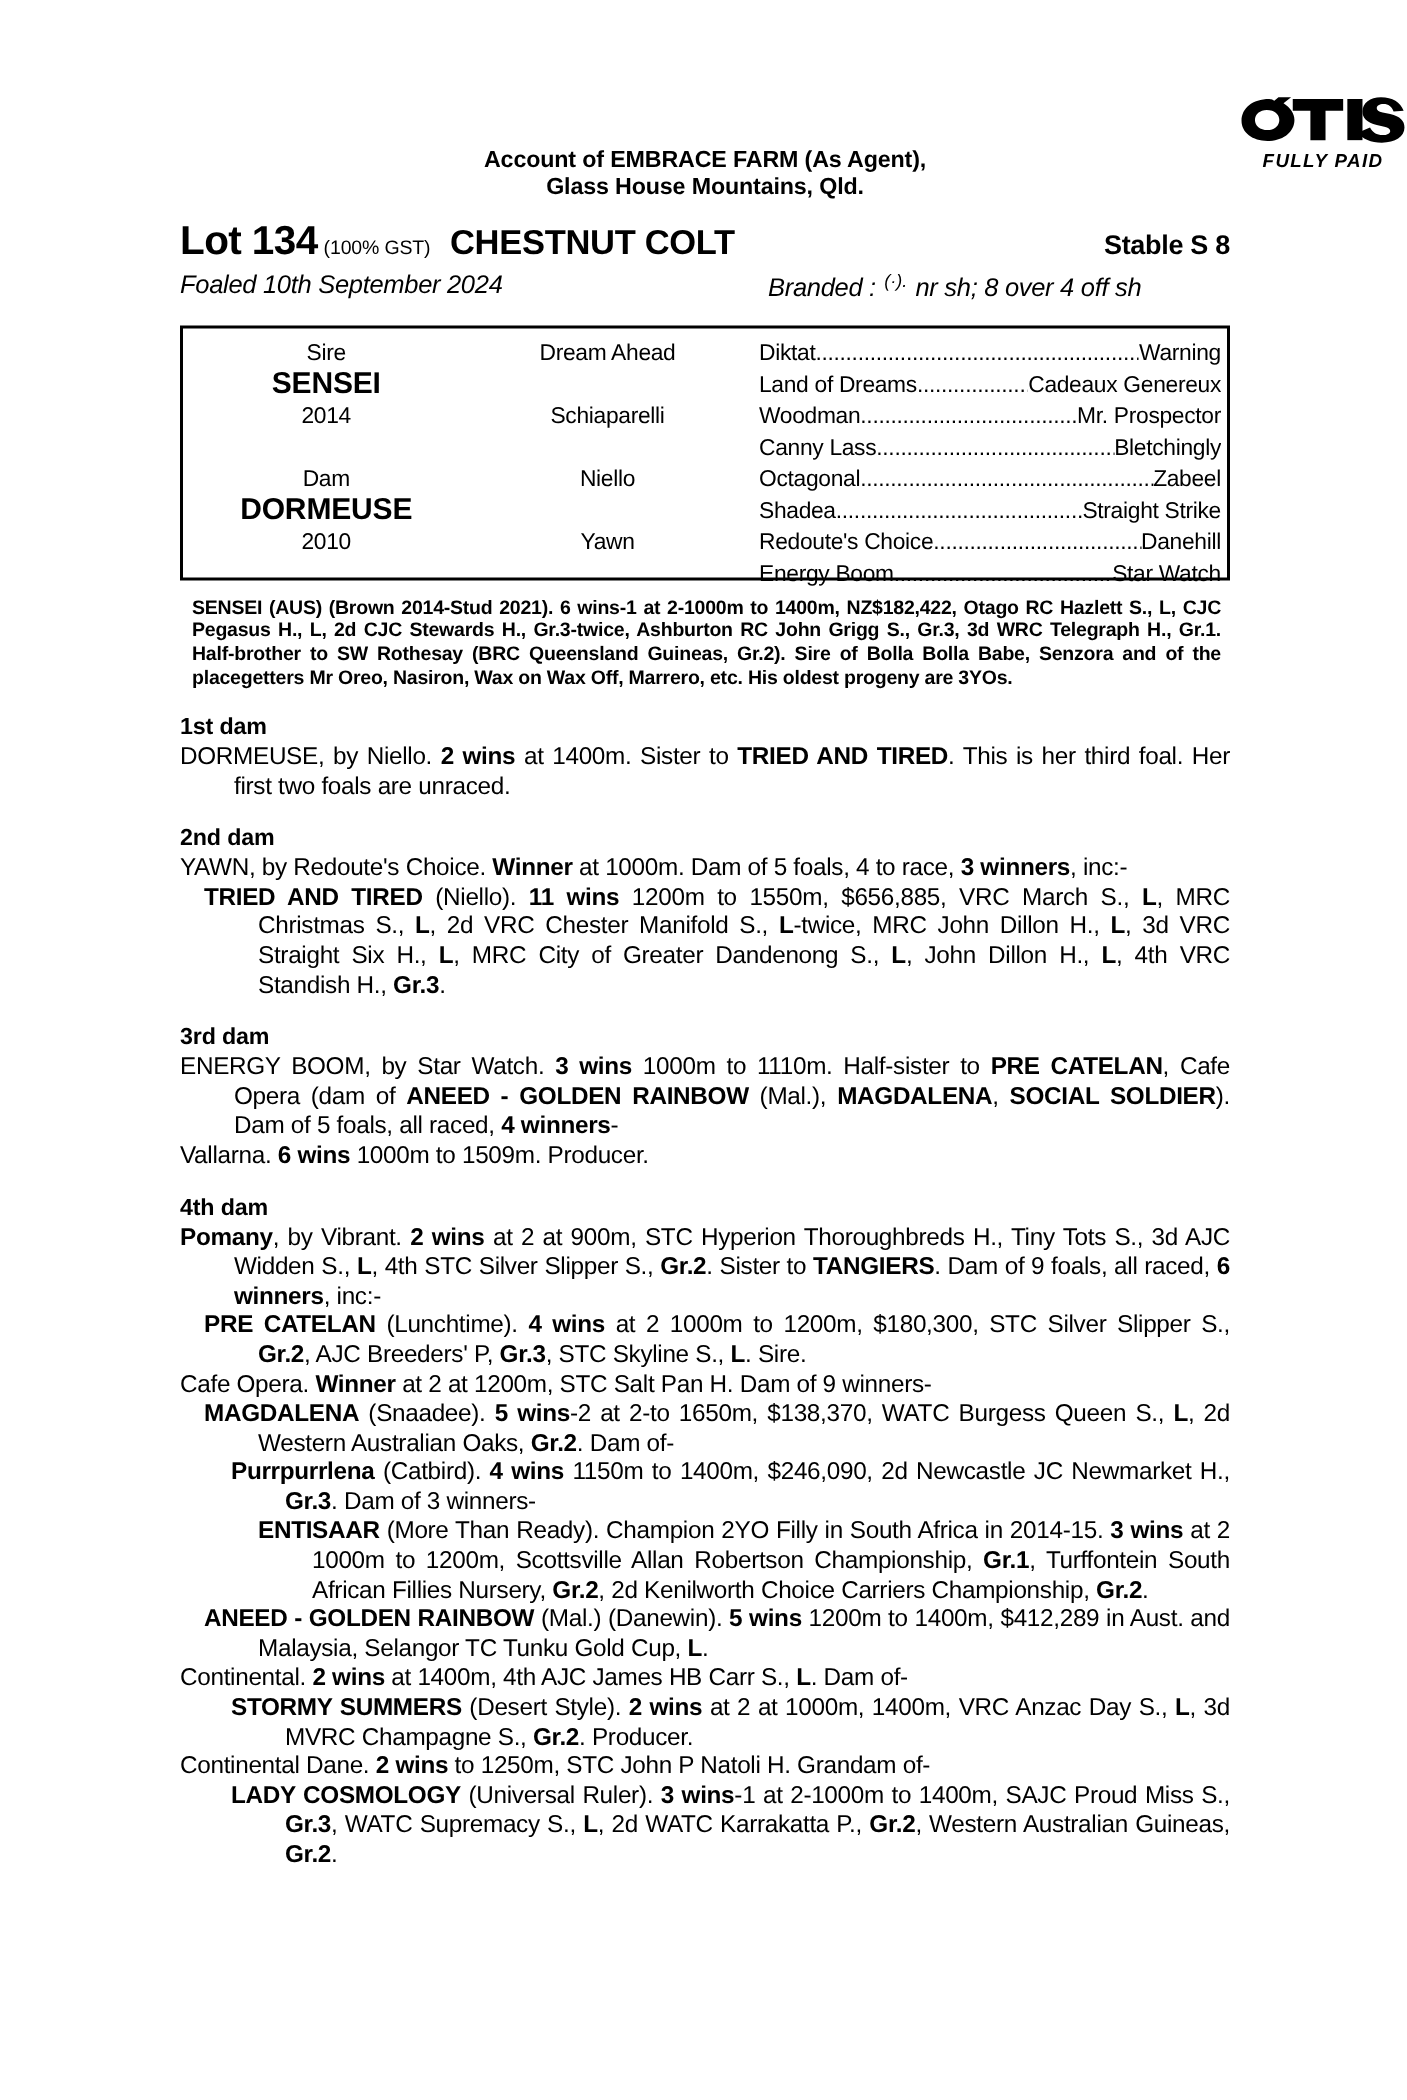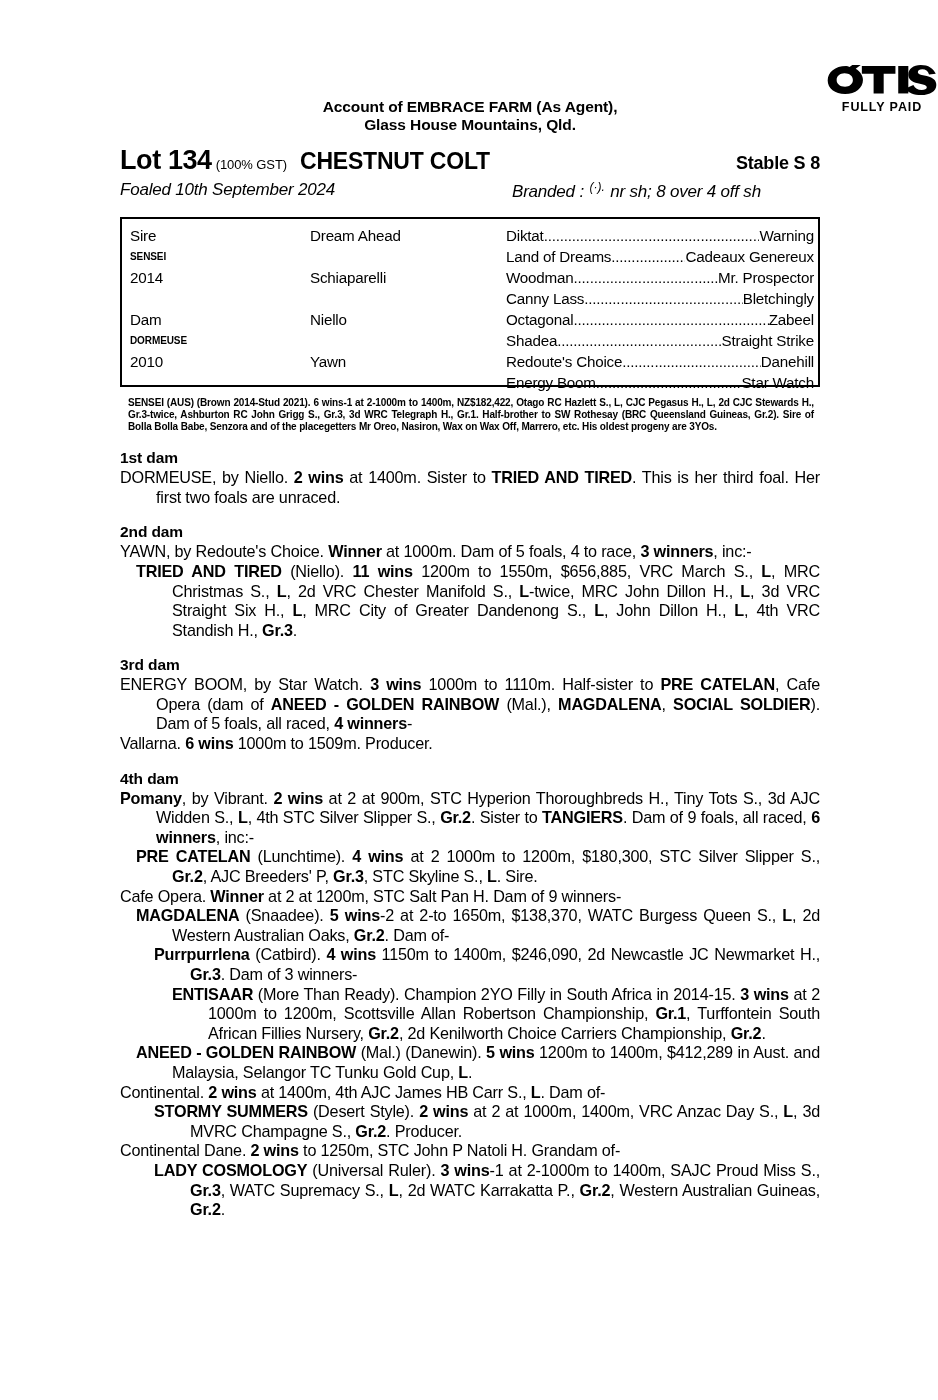--- a/index.html
+++ b/index.html
@@ -41,20 +41,21 @@
     display: block;
     height: 36px;
   }
   .logo-sub {
     display: block;
     font-size: 12.5px;
     font-weight: bold;
     letter-spacing: 0.9px;
     margin-top: 3px;
     font-family: "Liberation Sans", sans-serif;
+    font-style: italic;
   }
 
   
   .account {
     text-align: center;
     font-weight: bold;
     font-size: 15.5px;
     line-height: 1.18;
     padding-top: 98px;
     letter-spacing: -0.1px;
@@ -120,35 +121,36 @@
   
   .ped-table {
     margin-top: 13px;
     border: 2px solid #000;
     box-sizing: border-box;
     width: 700px;
     height: 170px;
     position: relative;
     font-size: 15.2px;
     letter-spacing: -0.2px;
+    text-align: center;
   }
   .ped-col {
     position: absolute;
     top: 6px;
   }
   .col-a { left: 8px;  width: 175px; }
   .col-b { left: 188px; width: 190px; }
   .col-c { left: 384px; width: 308px; }
   .ped-row {
     height: 21px;
     line-height: 21px;
     white-space: nowrap;
     overflow: hidden;
   }
-  .ped-row.b { font-weight: bold; font-size: 10px; letter-spacing: -0.1px;}
+  .ped-row.b { font-weight: bold; font-size: 20px; letter-spacing: -0.1px;}
   .gen3 {
     display: flex;
     justify-content: space-between;
     align-items: baseline;
     white-space: nowrap;
   }
   .gen3 .dots {
     flex: 1 1 auto;
     overflow: hidden;
     white-space: nowrap;
@@ -157,21 +159,21 @@
   }
   .gen3 .lft { flex: 0 0 auto; }
   .gen3 .rgt { flex: 0 0 auto; }
 
   
   .sire-para {
     margin-top: 10px;
     margin-left: 8px;
     margin-right: 6px;
     font-weight: bold;
-    font-size: 10px;
+    font-size: 13px;
     line-height: 1.22;
     text-align: justify;
     letter-spacing: -0.15px;
     font-family: "Liberation Sans", sans-serif;
   }
 
   
   .dam-section { margin-top: 16px; }
   .dam-heading {
     font-weight: bold;

